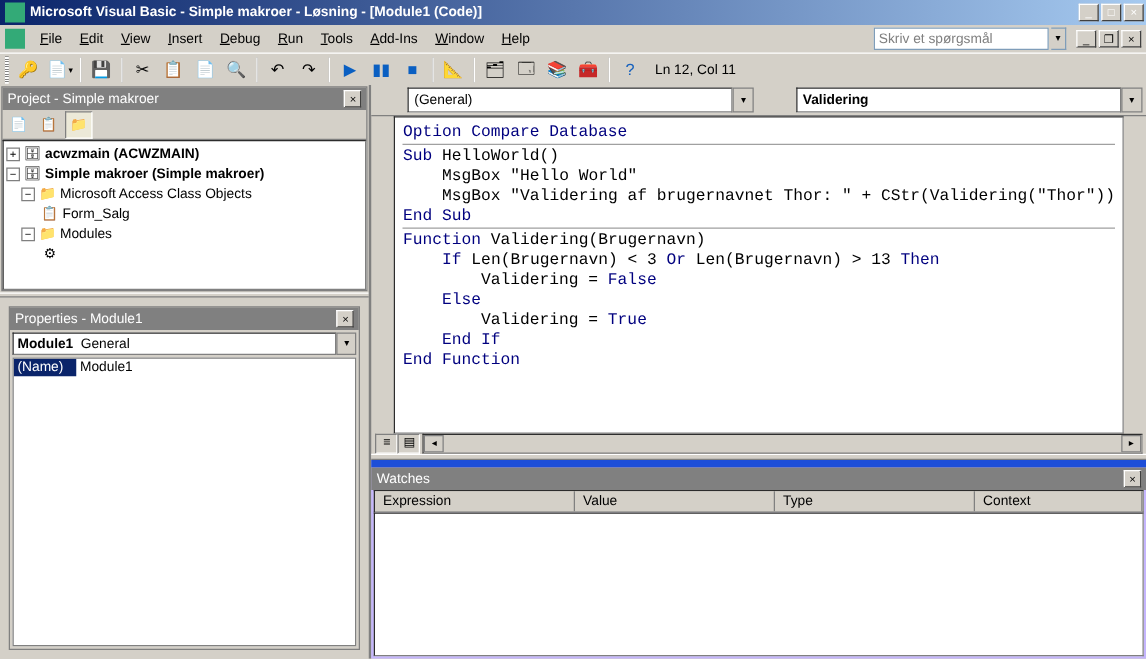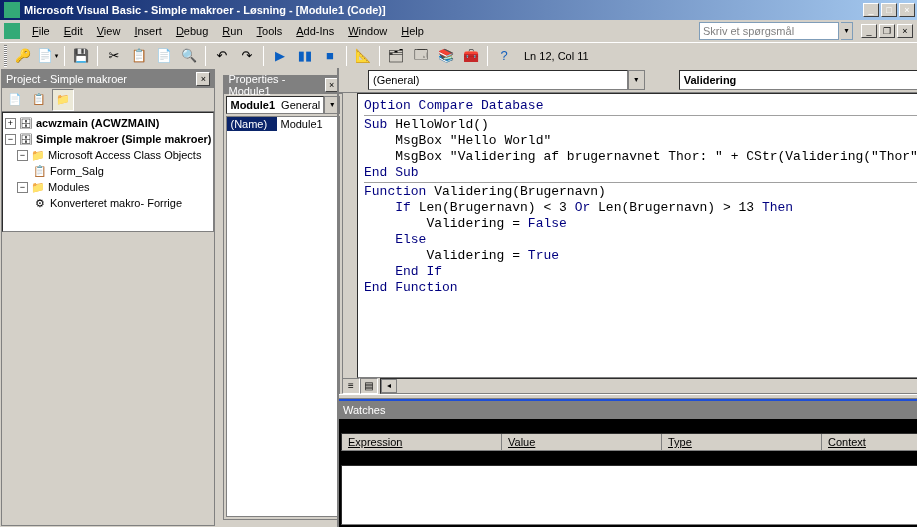--- a/index.html
+++ b/index.html
@@ -50,21 +50,21 @@
   }
   .tb-grip { width:3px; height:22px; background: repeating-linear-gradient(#808080 0 1px, #fff 1px 2px); margin-right:2px;}
   .tb-btn {
     width: 22px; height: 22px; display:flex; align-items:center; justify-content:center;
     cursor: default; font-size:13px;
   }
   .tb-btn .dd { font-size:7px; margin-left:1px; color:#000;}
   .tb-sep { width:1px; height:20px; background:#808080; border-right:1px solid #fff; margin:0 2px;}
   .tb-status { margin-left: 6px; color:#000; }
   .workspace { display:flex; height: calc(100% - 68px); }
-  .left-col { width: 337px; display:flex; flex-direction:row; }
+  .left-col { width: 337px; display:flex; flex-direction:column; }
   .right-col { flex:1; display:flex; flex-direction:column; border-left:2px solid #808080;}
   .panel-title {
     background:#808080; color:#fff; height:18px; display:flex; align-items:center;
     padding:0 4px; font-size:11px;
   }
   .panel-title .spacer { flex:1; }
   .panel-title .pclose { width:14px; height:14px; background:#d4d0c8; color:#000; border:1px solid #fff; border-right-color:#404040; border-bottom-color:#404040; font-size:9px; text-align:center; line-height:12px;}
   .proj-panel { border:1px solid #808080; margin:1px; background:#d4d0c8; }
   .proj-toolbar { height:24px; display:flex; align-items:center; padding:2px; gap:2px; border-bottom:1px solid #808080;}
   .proj-toolbar .ptb { width:22px; height:22px; display:flex; align-items:center; justify-content:center; border:1px solid transparent;}
@@ -104,22 +104,22 @@
     padding:4px 6px; overflow:auto; position:relative; white-space:pre;
   }
   .code-body .kw { color:#00007f; }
   .code-body .str { color:#000; }
   .code-hr { border:none; border-top:1px solid #a0a0a0; margin:1px 0; }
   .code-bottom { height:16px; display:flex; align-items:center; margin:0 3px; background:#d4d0c8;}
   .code-bottom .vbtn { width:18px; height:16px; border:1px solid #808080; border-right-color:#fff; border-bottom-color:#fff; background:#d4d0c8; text-align:center; font-size:10px; line-height:14px;}
   .code-bottom .hscroll { flex:1; height:16px; background:#d4d0c8; border:1px inset #808080; margin-left:2px; position:relative;}
   .code-bottom .harrow { position:absolute; top:0; width:16px; height:14px; background:#d4d0c8; border:1px solid #808080; text-align:center; font-size:8px; line-height:12px;}
   .divider-h2 { height:5px; background:#d4d0c8; border-top:1px solid #fff; border-bottom:1px solid #808080; cursor:row-resize;}
-  .watches-panel { border-top:2px solid #1d4ed8; background:#000000; display:flex; flex-direction:column; height:128px;}
-  .watch-head { display:flex; border:1px inset #808080; margin:14px 2px; background:#d4d0c8;text-decoration:underline;}
+  .watches-panel { border-top:6px solid #1d4ed8; background:#c4b5fd; display:flex; flex-direction:column; height:159px;}
+  .watch-head { display:flex; border:1px inset #808080; margin:0 2px; background:#d4d0c8;}
   .watch-head .col { border-right:1px solid #808080; padding:2px 6px; background:#d4d0c8;}
   .watch-body { flex:1; background:#fff; border:1px inset #808080; margin:0 2px 2px 2px;}
 </style>
 </head>
 <body>
 
 <div class="titlebar">
   <span class="app-icon"></span>
   <span class="title">Microsoft Visual Basic - Simple makroer - Løsning - [Module1 (Code)]</span>
   <div class="win-btns">
@@ -217,21 +217,20 @@
             <span class="ticon">📋</span>
             <span>Form_Salg</span>
           </div>
         <div class="tree-row indent1">
             <span class="tw">−</span>
             <span class="ticon">📁</span>
             <span>Modules</span>
           </div>
         <div class="tree-row indent2">
             <span class="ticon">⚙</span>
-            <span>Konverteret makro- Forrige</span>
           </div>
       </div>
     </div>
     <div class="divider-h"></div>
     <div class="props-panel">
       <div class="panel-title">
         <span>Properties - Module1</span>
         <span class="spacer"></span>
         <span class="pclose">×</span>
       </div>

